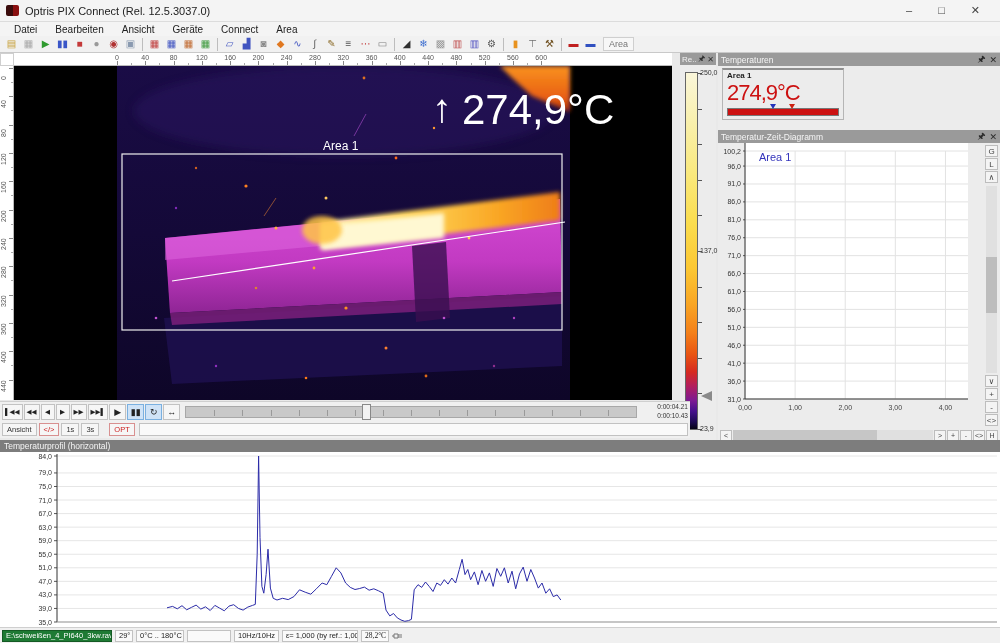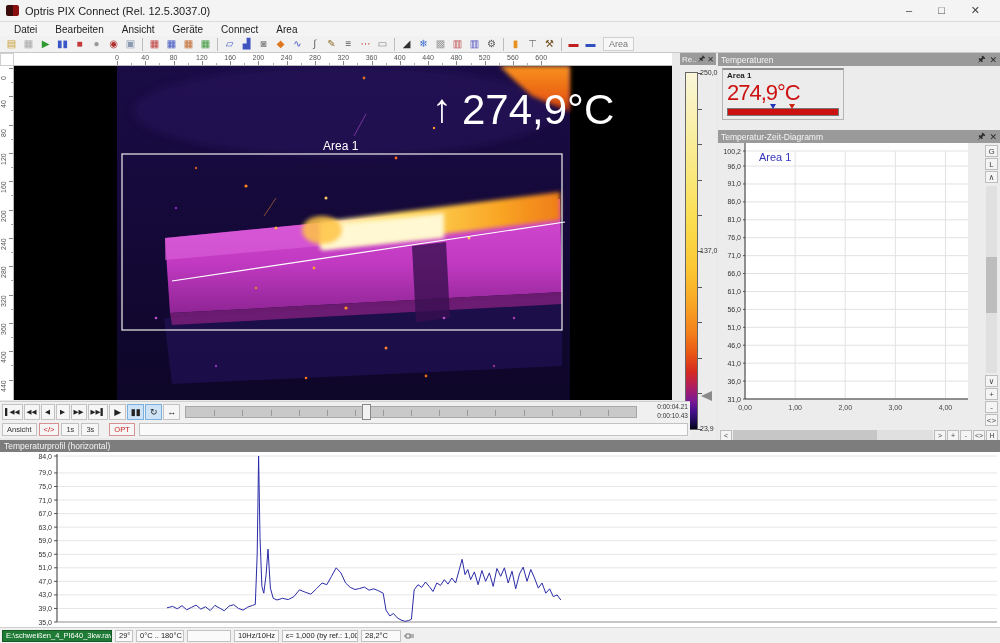--- a/index.html
+++ b/index.html
@@ -557,20 +557,20 @@
     </svg>
 </div>
 
 <div class="abs statusbar" id="statusbar">
     <div class="sfield green" style="width: 110px;">E:\schweißen_4_PI640_3kw.ravi</div>
     <div class="sfield" style="width: 18px;">29°</div>
     <div class="sfield" style="width: 48px;">0°C .. 180°C</div>
     <div class="sfield" style="width: 44px;"></div>
     <div class="sfield" style="width: 45px;">10Hz/10Hz</div>
     <div class="sfield" style="width: 76px;">ε= 1,000 (by ref.: 1,000)</div>
-    <div class="sfield" style="width: 40px;">28,2°C</div>
+    <div class="sfield" style="width: 28px; font-family: Liberation Serif, serif;">28,2°C</div>
     <span class="plug"><svg width="11" height="10" viewBox="0 0 11 10">
         <path d="M2 3 L6 3 L6 7 L2 7 Z" fill="none" stroke="#777"></path>
         <line x1="6" y1="4" x2="10" y2="4" stroke="#777"></line>
         <line x1="6" y1="6" x2="10" y2="6" stroke="#777"></line>
         <line x1="2" y1="5" x2="0" y2="5" stroke="#777"></line>
       </svg></span>
   </div>
 
 </body></html>

